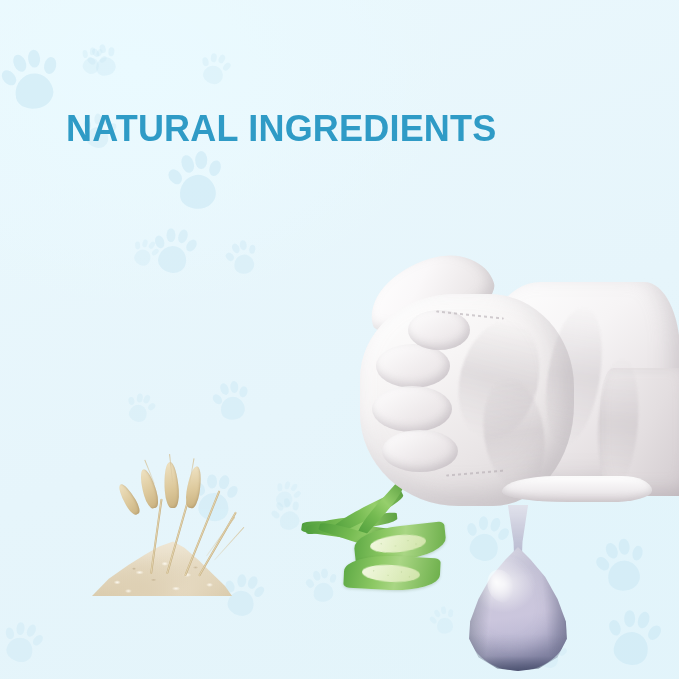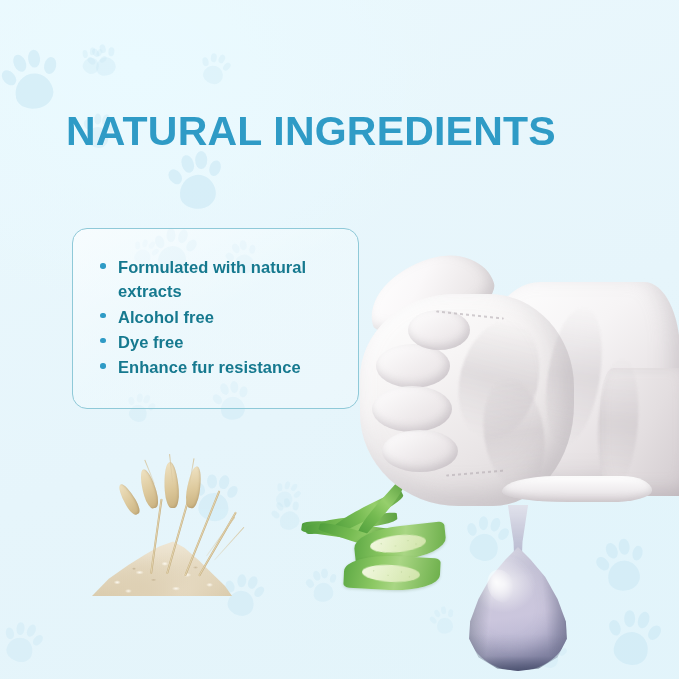--- a/index.html
+++ b/index.html
@@ -34,21 +34,21 @@
   }
   .paw .t1 { left:4%;  top:26%; width:21%; height:27%; transform:rotate(-28deg); }
   .paw .t2 { left:28%; top:6%;  width:21%; height:29%; transform:rotate(-10deg); }
   .paw .t3 { left:54%; top:4%;  width:21%; height:29%; transform:rotate(8deg); }
   .paw .t4 { left:77%; top:22%; width:20%; height:27%; transform:rotate(26deg); }
 
   
   .title {
     position:absolute;
     left:66px; top:108px;
-    font-size:41px;
+    font-size:36px;
     font-weight:700;
     letter-spacing:0.2px;
     color:#2f9bc6;
     white-space:nowrap;
   }
 
   
   .card {
     position:absolute;
     left:72px; top:228px;
@@ -429,28 +429,20 @@
         <span class="pad"></span>
         <span class="toe t1"></span>
         <span class="toe t2"></span>
         <span class="toe t3"></span>
         <span class="toe t4"></span>
       </div>
     </div>
 
   <div class="title">NATURAL INGREDIENTS</div>
 
-  <div class="card">
-    <ul class="bullets" id="bullet-list">
-        <li>Formulated with natural extracts</li>
-        <li>Alcohol free</li>
-        <li>Dye free</li>
-        <li>Enhance fur resistance</li>
-      </ul>
-  </div>
 
   <div class="oats">
     <div class="oat-pile"></div>
     <div class="oat-flakes"></div>
 
     <div class="stalk" style="left:78px; top:30px; width:2px; height:82px; transform:rotate(16deg);"></div>
     <div class="stalk" style="left:96px; top:22px; width:2px; height:92px; transform:rotate(22deg);"></div>
     <div class="stalk" style="left:62px; top:36px; width:1.8px; height:76px; transform:rotate(8deg);"></div>
     <div class="stalk" style="left:110px; top:40px; width:1.6px; height:74px; transform:rotate(30deg);"></div>
 

